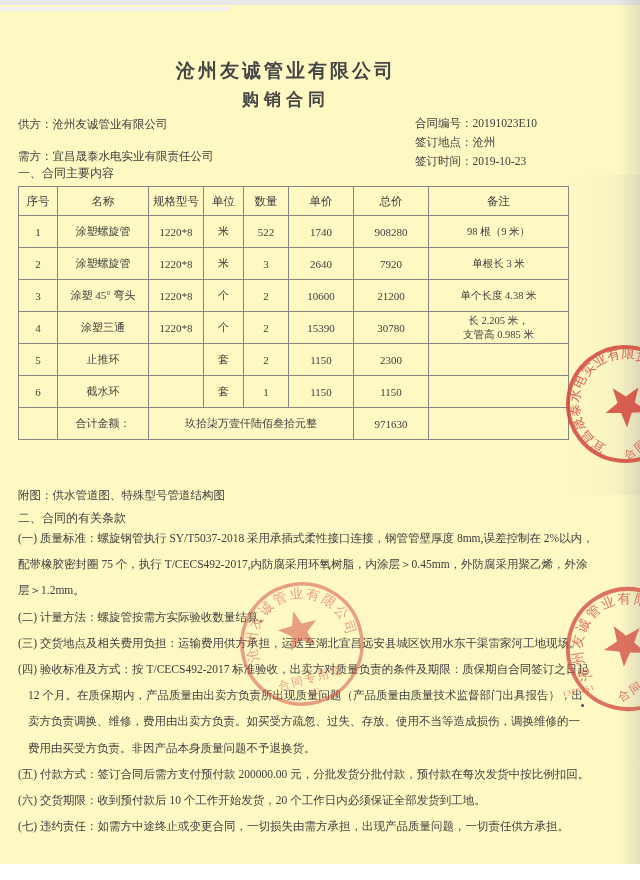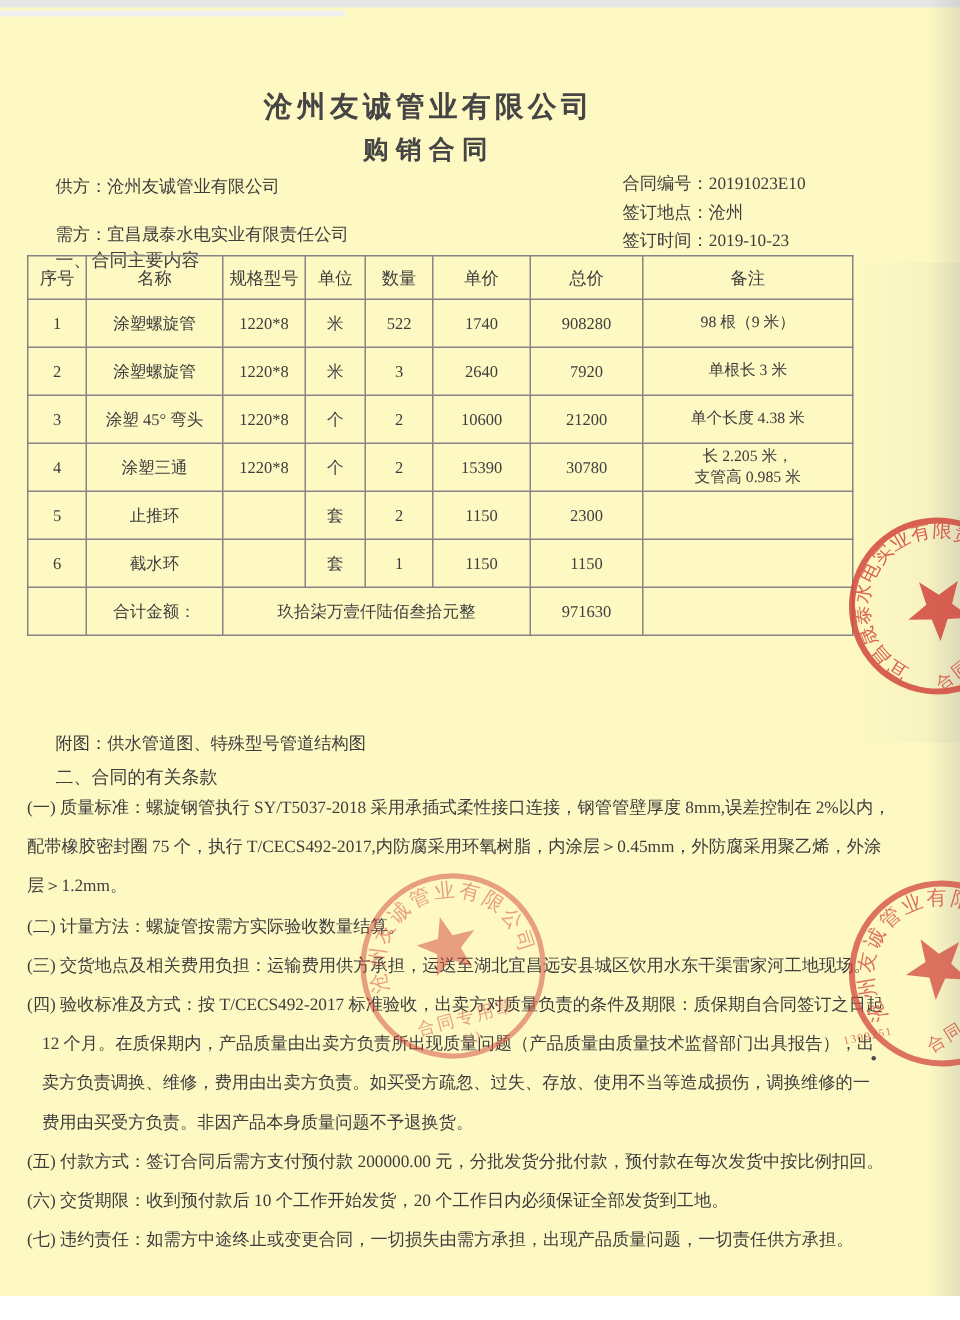--- a/index.html
+++ b/index.html
@@ -10,28 +10,28 @@
   .right-shade{position:absolute;right:0;top:0;width:22px;height:100%;
         background:linear-gradient(to right, rgba(190,190,190,0), rgba(168,168,168,0.30));}
   .right-shade2{position:absolute;right:0;top:175px;width:70px;height:320px;
         background:linear-gradient(to right, rgba(170,170,170,0), rgba(170,170,170,0.12));}
 
   .doc-title{position:absolute;left:0;top:58px;width:572px;text-align:center;
         font-size:19px;font-weight:bold;letter-spacing:3px;color:#454545;}
   .doc-subtitle{position:absolute;left:0;top:88px;width:572px;text-align:center;
         font-size:17px;font-weight:bold;letter-spacing:5px;color:#454545;}
 
-  .line{position:absolute;font-size:11.5px;white-space:nowrap;margin-left:19px;}
+  .line{position:absolute;font-size:11.5px;white-space:nowrap;}
   .supplier-line{left:18px;top:117px;}
   .buyer-line{left:18px;top:149px;}
   .sec1-heading{left:18px;top:165px;font-size:12px;}
   .meta-right{position:absolute;left:415px;top:114px;font-size:11.5px;line-height:19px;}
   .meta-right div{white-space:nowrap;}
 
-  table.items{position:absolute;left:18px;top:170px;width:550px;border-collapse:collapse;
+  table.items{position:absolute;left:18px;top:186px;width:550px;border-collapse:collapse;
         table-layout:fixed;font-size:11px;text-align:center;color:#3d3d3d;}
   table.items th,table.items td{border:1px solid #858585;padding:0 2px;font-weight:normal;
         overflow:hidden;}
   table.items thead th{height:28px;font-size:11.5px;}
   table.items tbody td{height:31px;}
   table.items td.remark{white-space:pre-line;line-height:1.25;font-size:10.5px;}
   tr.total-row td{height:27px;}
   tr.note-row td{height:33px;text-align:left;font-size:10px;padding-left:5px;}
 
   .attachment-line{left:18px;top:488px;}

